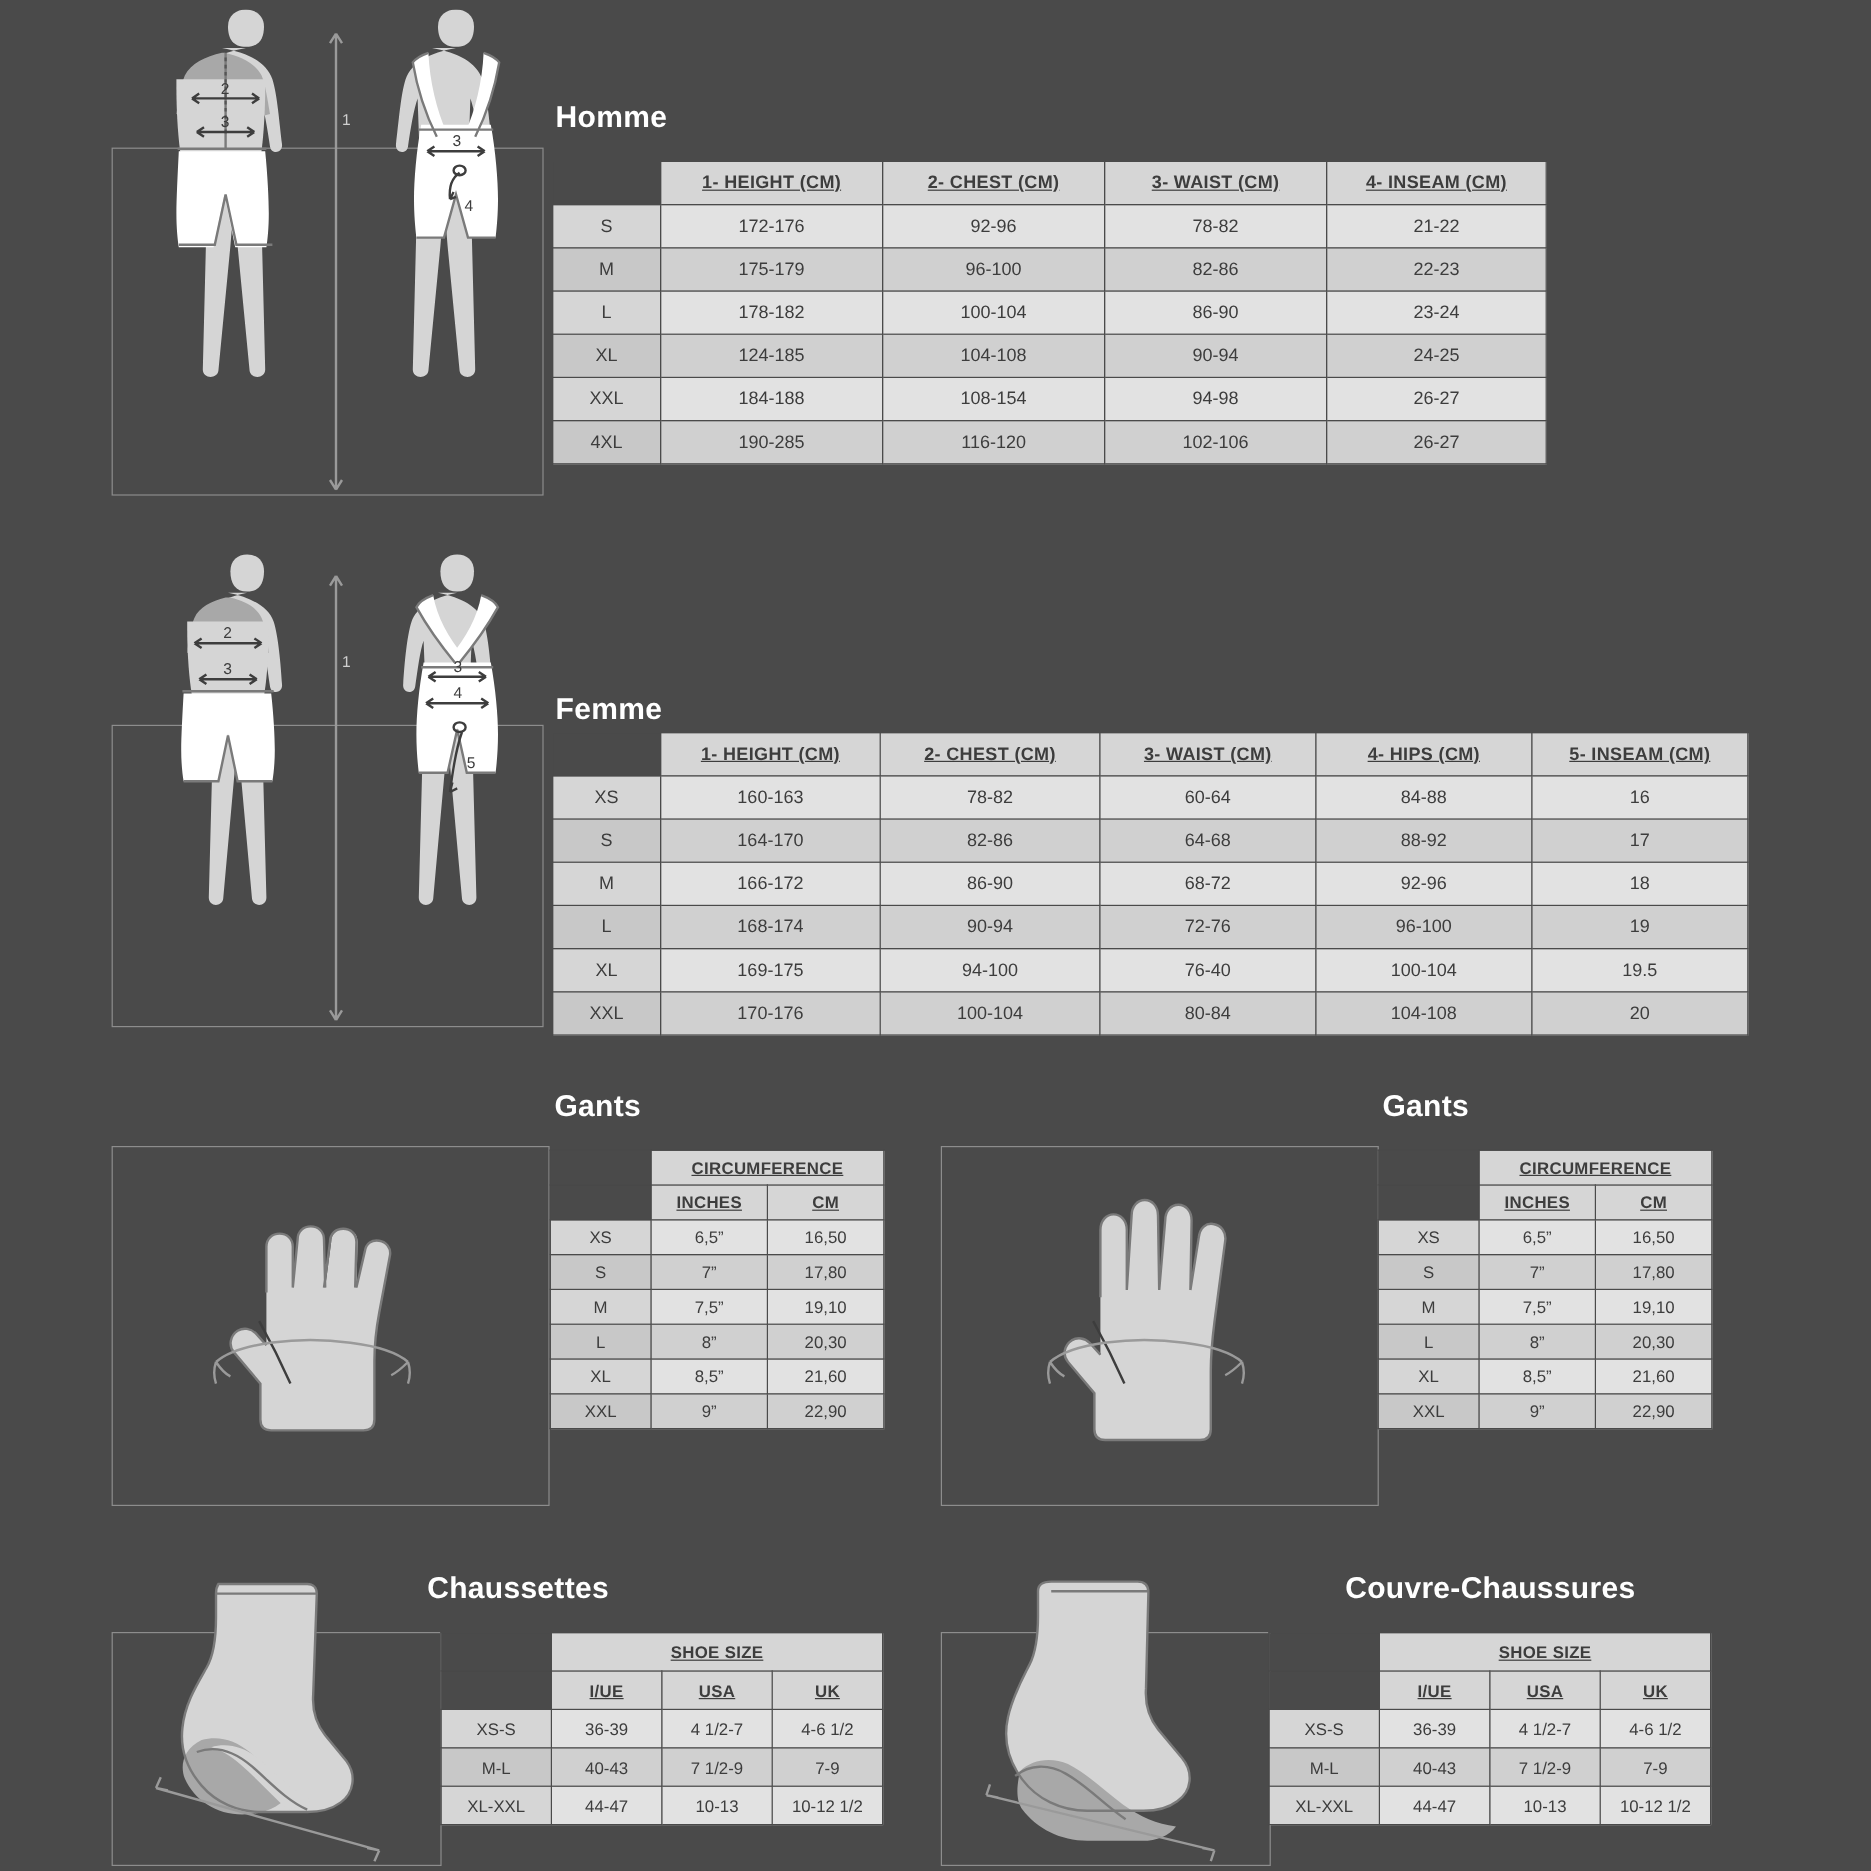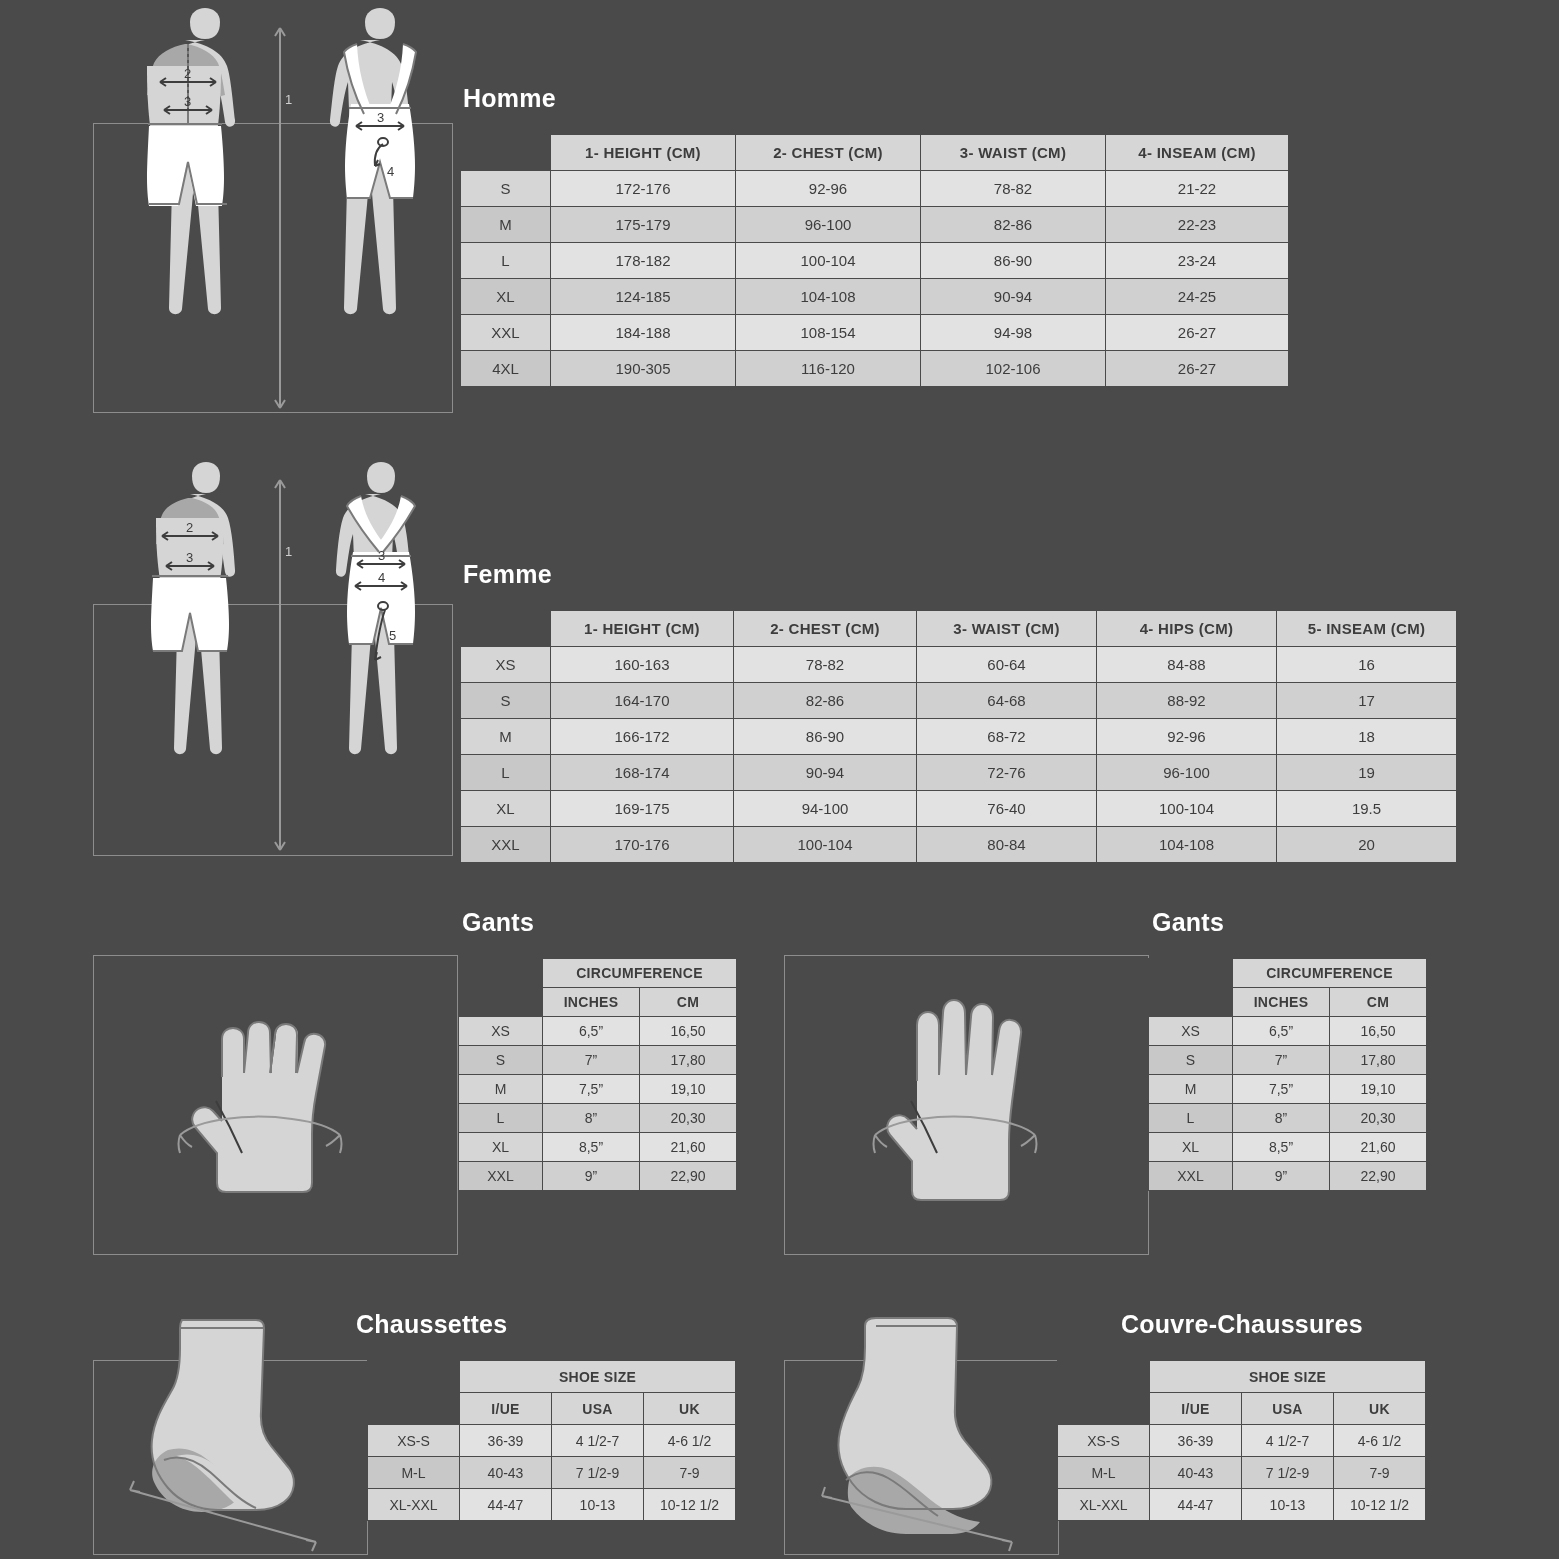--- a/index.html
+++ b/index.html
@@ -23,20 +23,21 @@
     text-align: center;
     font-weight: normal;
     color: #3d3d3d;
     background: #e2e2e2;
     white-space: nowrap;
   }
   table.sizetable thead th {
     background: #d6d6d6;
     font-weight: bold;
     letter-spacing: 0.02em;
+    text-decoration: underline;
   }
   table.sizetable tbody tr:nth-child(even) td {
     background: #d0d0d0;
   }
   table.sizetable td.rowlabel, table.sizetable th.rowlabel {
     background: #d6d6d6;
   }
   table.sizetable tbody tr:nth-child(even) td.rowlabel {
     background: #c8c8c8;
   }
@@ -63,21 +64,21 @@
   
   #men-illus   { left: 93px;  top: 123px;  width: 360px; height: 290px; }
   #men-art     { left: 120px; top: 8px;    width: 330px; height: 410px; }
   #men-head    { left: 463px; top: 84px; }
   #men-table   { left: 460px; top: 134px; width: 828px; }
   #men-table td, #men-table th { height: 36px; font-size: 15px; }
 
   
   #women-illus { left: 93px;  top: 604px;  width: 360px; height: 252px; }
   #women-art   { left: 120px; top: 460px;  width: 330px; height: 400px; }
-  #women-head  { left: 463px; top: 560px; }
+  #women-head  { left: 463px; top: 577px; }
   #women-table { left: 460px; top: 610px; width: 996px; }
   #women-table td, #women-table th { height: 36px; font-size: 15px; }
 
   
   #gl-illus  { left: 93px;  top: 955px;  width: 365px; height: 300px; }
   #gl-art    { left: 150px; top: 985px;  width: 250px; height: 250px; }
   #gl-head   { left: 462px; top: 908px; }
   #gl-table  { left: 458px; top: 958px; width: 278px; }
   #gl-table td, #gl-table th { height: 29px; font-size: 14px; }
 
@@ -210,21 +211,21 @@
         </tr>
       <tr>
           <td class="rowlabel">XXL</td>
           <td>184-188</td>
           <td>108-154</td>
           <td>94-98</td>
           <td>26-27</td>
         </tr>
       <tr>
           <td class="rowlabel">4XL</td>
-          <td>190-305</td>
+          <td>190-285</td>
           <td>116-120</td>
           <td>102-106</td>
           <td>26-27</td>
         </tr>
     </tbody>
   </table>
 
   <div class="illus blk" id="women-illus"></div>
   <svg class="blk" id="women-art" viewBox="0 0 330 400">
     <g transform="translate(10,0)">

